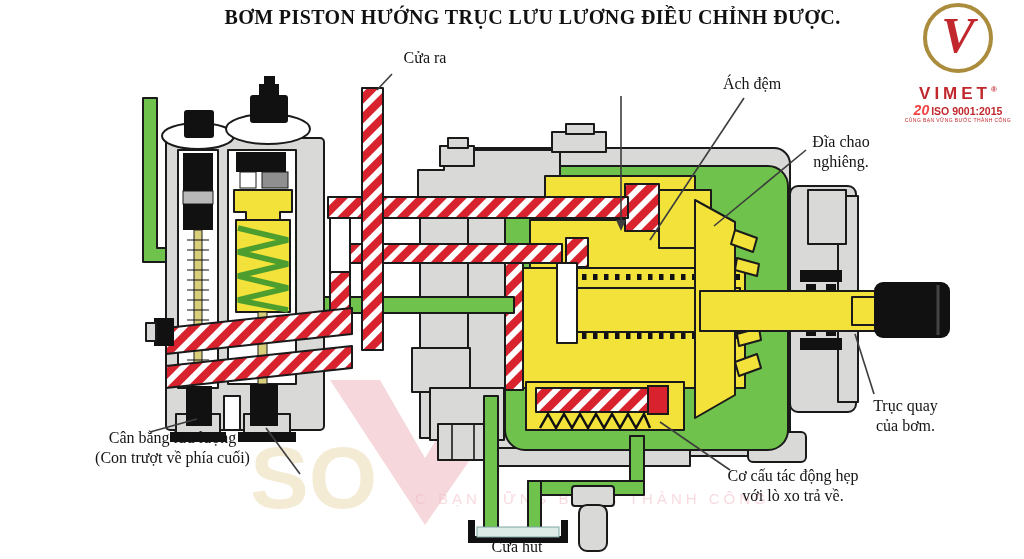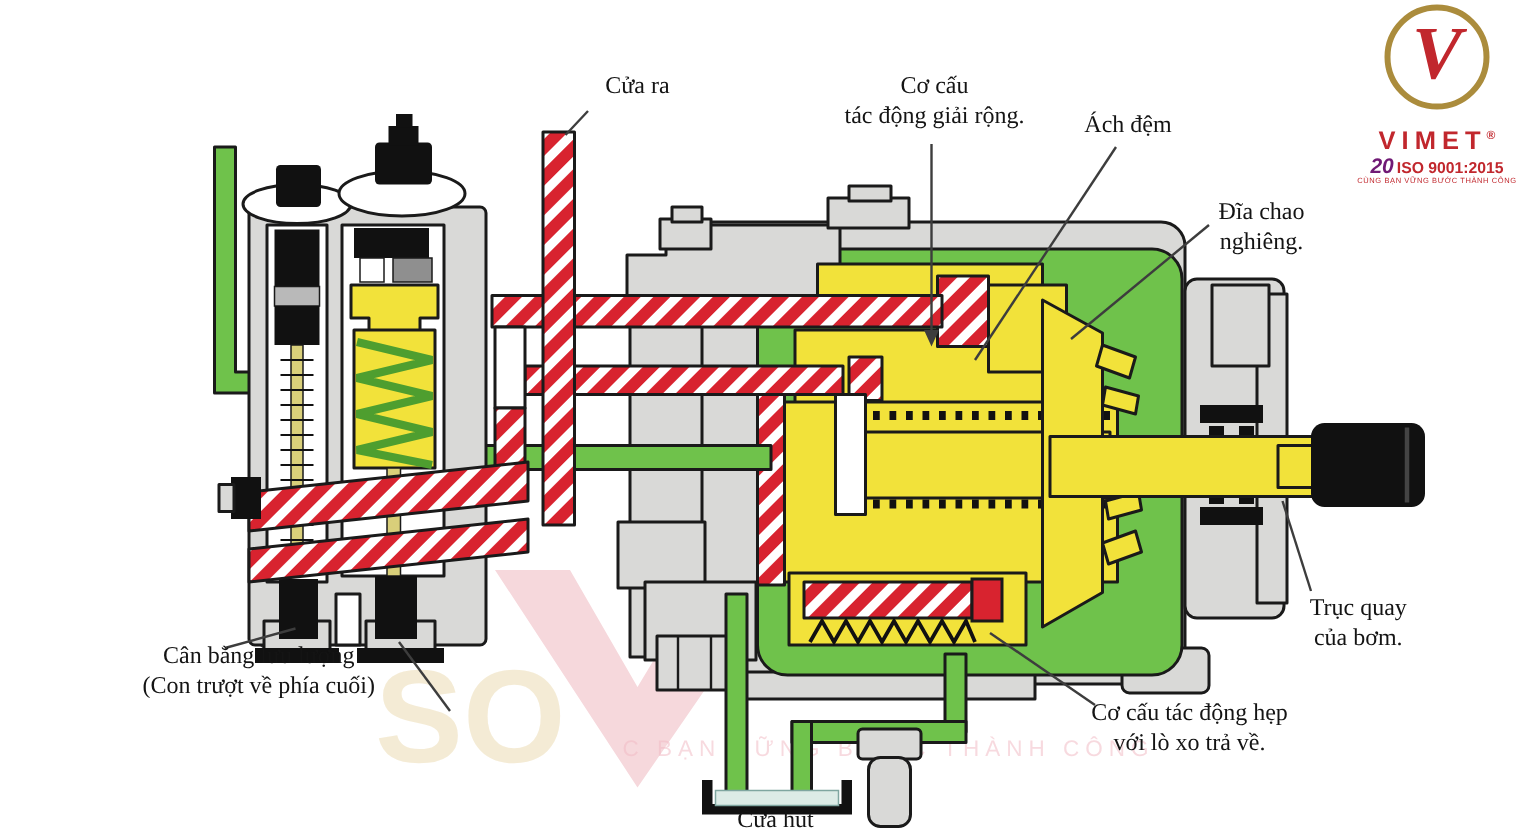--- a/index.html
+++ b/index.html
@@ -15,21 +15,21 @@
   .logo{position:absolute;right:12px;top:3px;width:108px;text-align:center;line-height:1;}
   .logo-circle{width:62px;height:62px;border:4px solid #ab8c3c;border-radius:50%;
                margin:0 auto;display:flex;align-items:center;justify-content:center;background:#fff;}
   .logo-v{font-family:"Liberation Serif",serif;font-style:italic;font-weight:bold;
           font-size:50px;color:#c1272d;margin-top:-6px;}
   .logo-brand{margin-top:12px;color:#c1272d;font-weight:bold;letter-spacing:4px;
               font-size:17px;font-family:"Liberation Sans",sans-serif;}
   .logo-brand sup{font-size:8px;letter-spacing:0;}
   .logo-iso{margin-top:1px;font-family:"Liberation Sans",sans-serif;font-weight:bold;
             font-size:10.5px;color:#c1272d;}
-  .badge20{color:#701a75;font-style:italic;font-size:14px;margin-right:2px;margin-top:19px;}
+  .badge20{color:#ef4444;font-style:italic;font-size:14px;margin-right:2px;margin-top:19px;}
   .logo-slogan{margin-top:1px;font-size:5px;color:#c1272d;font-family:"Liberation Sans",sans-serif;
                letter-spacing:.4px;}
   
   .g{fill:#d9d9d7;stroke:#1a1a1a;stroke-width:2;stroke-linejoin:round;}
   .gn{fill:#6fc24b;stroke:#1a1a1a;stroke-width:2;stroke-linejoin:round;}
   .y{fill:#f2e23a;stroke:#1a1a1a;stroke-width:2;stroke-linejoin:round;}
   .h{fill:url(#hatch);stroke:#1a1a1a;stroke-width:2;stroke-linejoin:round;}
   .w{fill:#ffffff;stroke:#1a1a1a;stroke-width:2;stroke-linejoin:round;}
   .k{fill:#111111;stroke:none;}
   .ld{stroke:#3d3d3d;stroke-width:1.6;fill:none;}
@@ -180,24 +180,23 @@
     <polygon points="616,220 626,220 621,231" fill="#3d3d3d"></polygon>
     <line x1="744" y1="98" x2="650" y2="240" class="ld"></line>
     <line x1="806" y1="150" x2="714" y2="226" class="ld"></line>
     <line x1="874" y1="394" x2="855" y2="334" class="ld"></line>
     <line x1="150" y1="432" x2="197" y2="419" class="ld"></line>
     <line x1="300" y1="474" x2="266" y2="428" class="ld"></line>
     <line x1="730" y1="470" x2="660" y2="422" class="ld"></line>
   </g>
 </svg>
 
+<div class="title">BƠM PISTON HƯỚNG TRỤC LƯU LƯƠNG ĐIỀU CHỈNH ĐƯỢC.</div>
 
 <div class="lbl" style="left:370px;top:48px;width:110px;">Cửa ra</div>
-<div class="lbl" style="left:538px;top:48px;width:170px;">Cơ cấu
-tác động giải rộng.</div>
 <div class="lbl" style="left:702px;top:74px;width:100px;">Ách đệm</div>
 <div class="lbl" style="left:786px;top:132px;width:110px;">Đĩa chao
 nghiêng.</div>
 <div class="lbl" style="left:848px;top:396px;width:115px;">Trục quay
 của bơm.</div>
 <div class="lbl" style="left:55px;top:428px;width:235px;">Cân bằng lưu lượng
 (Con trượt về phía cuối)</div>
 <div class="lbl" style="left:668px;top:466px;width:250px;">Cơ cấu tác động hẹp
 với lò xo trả về.</div>
 <div class="lbl" style="left:462px;top:537px;width:110px;">Cửa hút</div>

